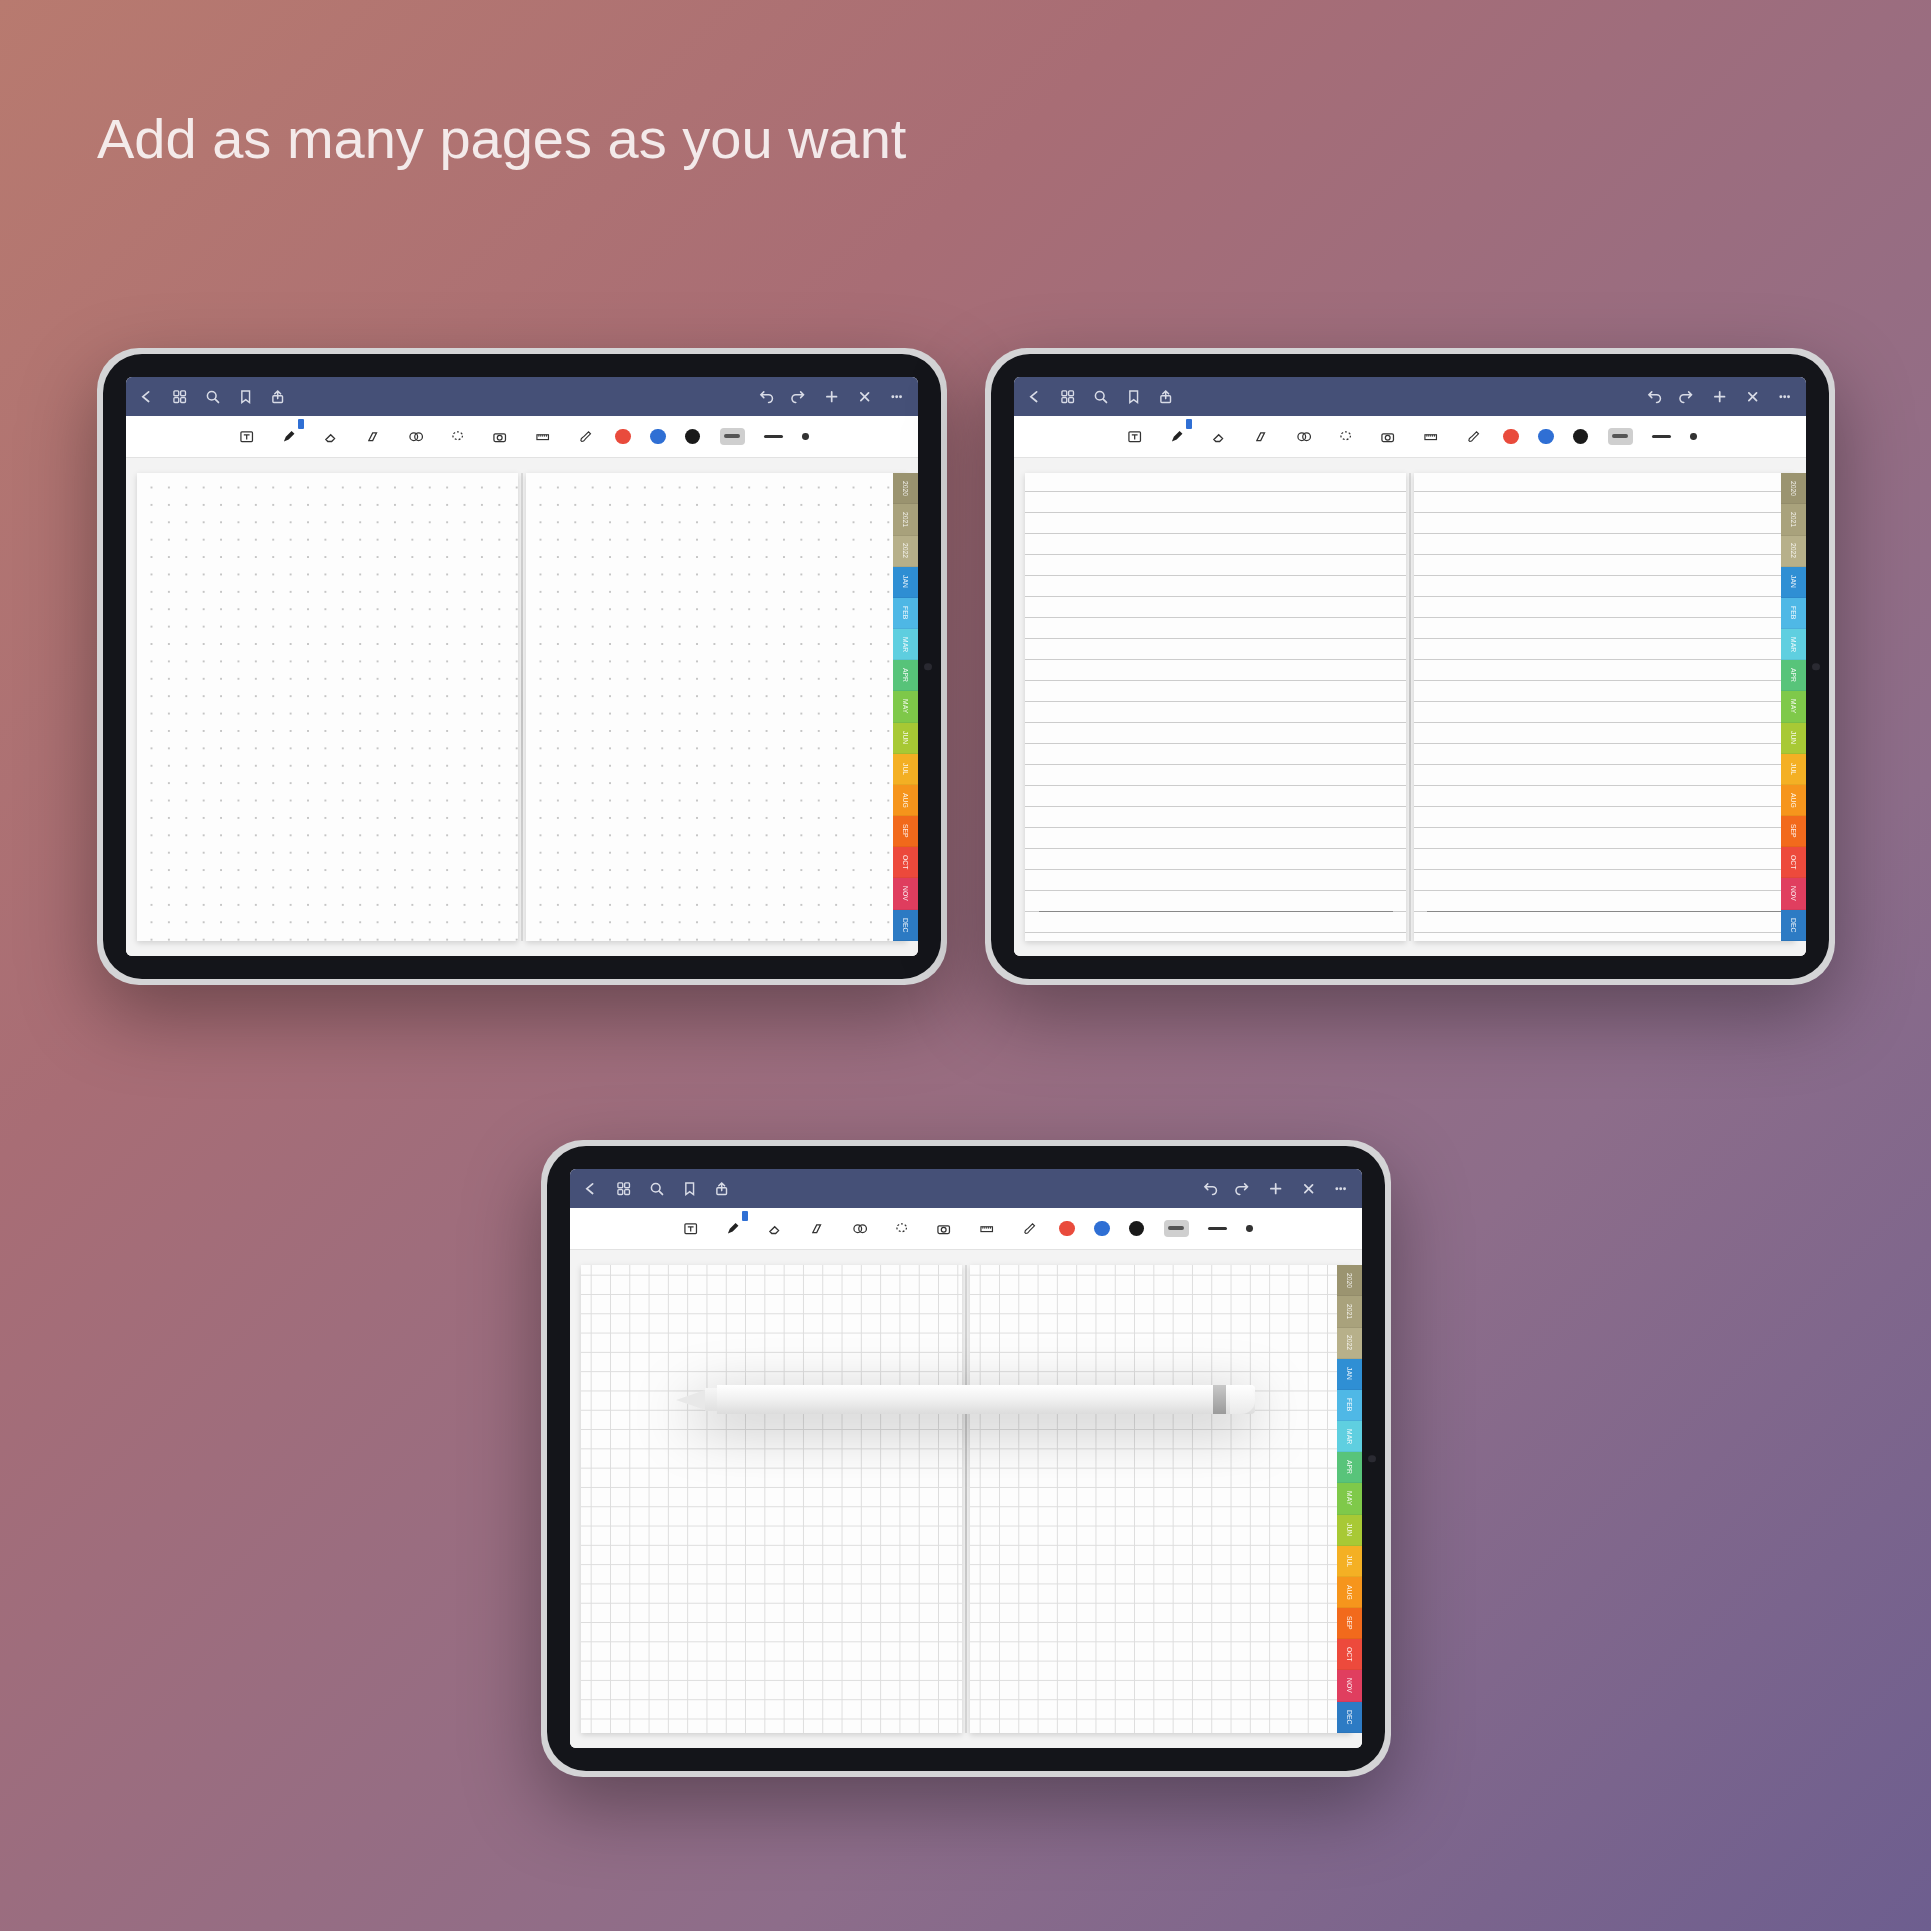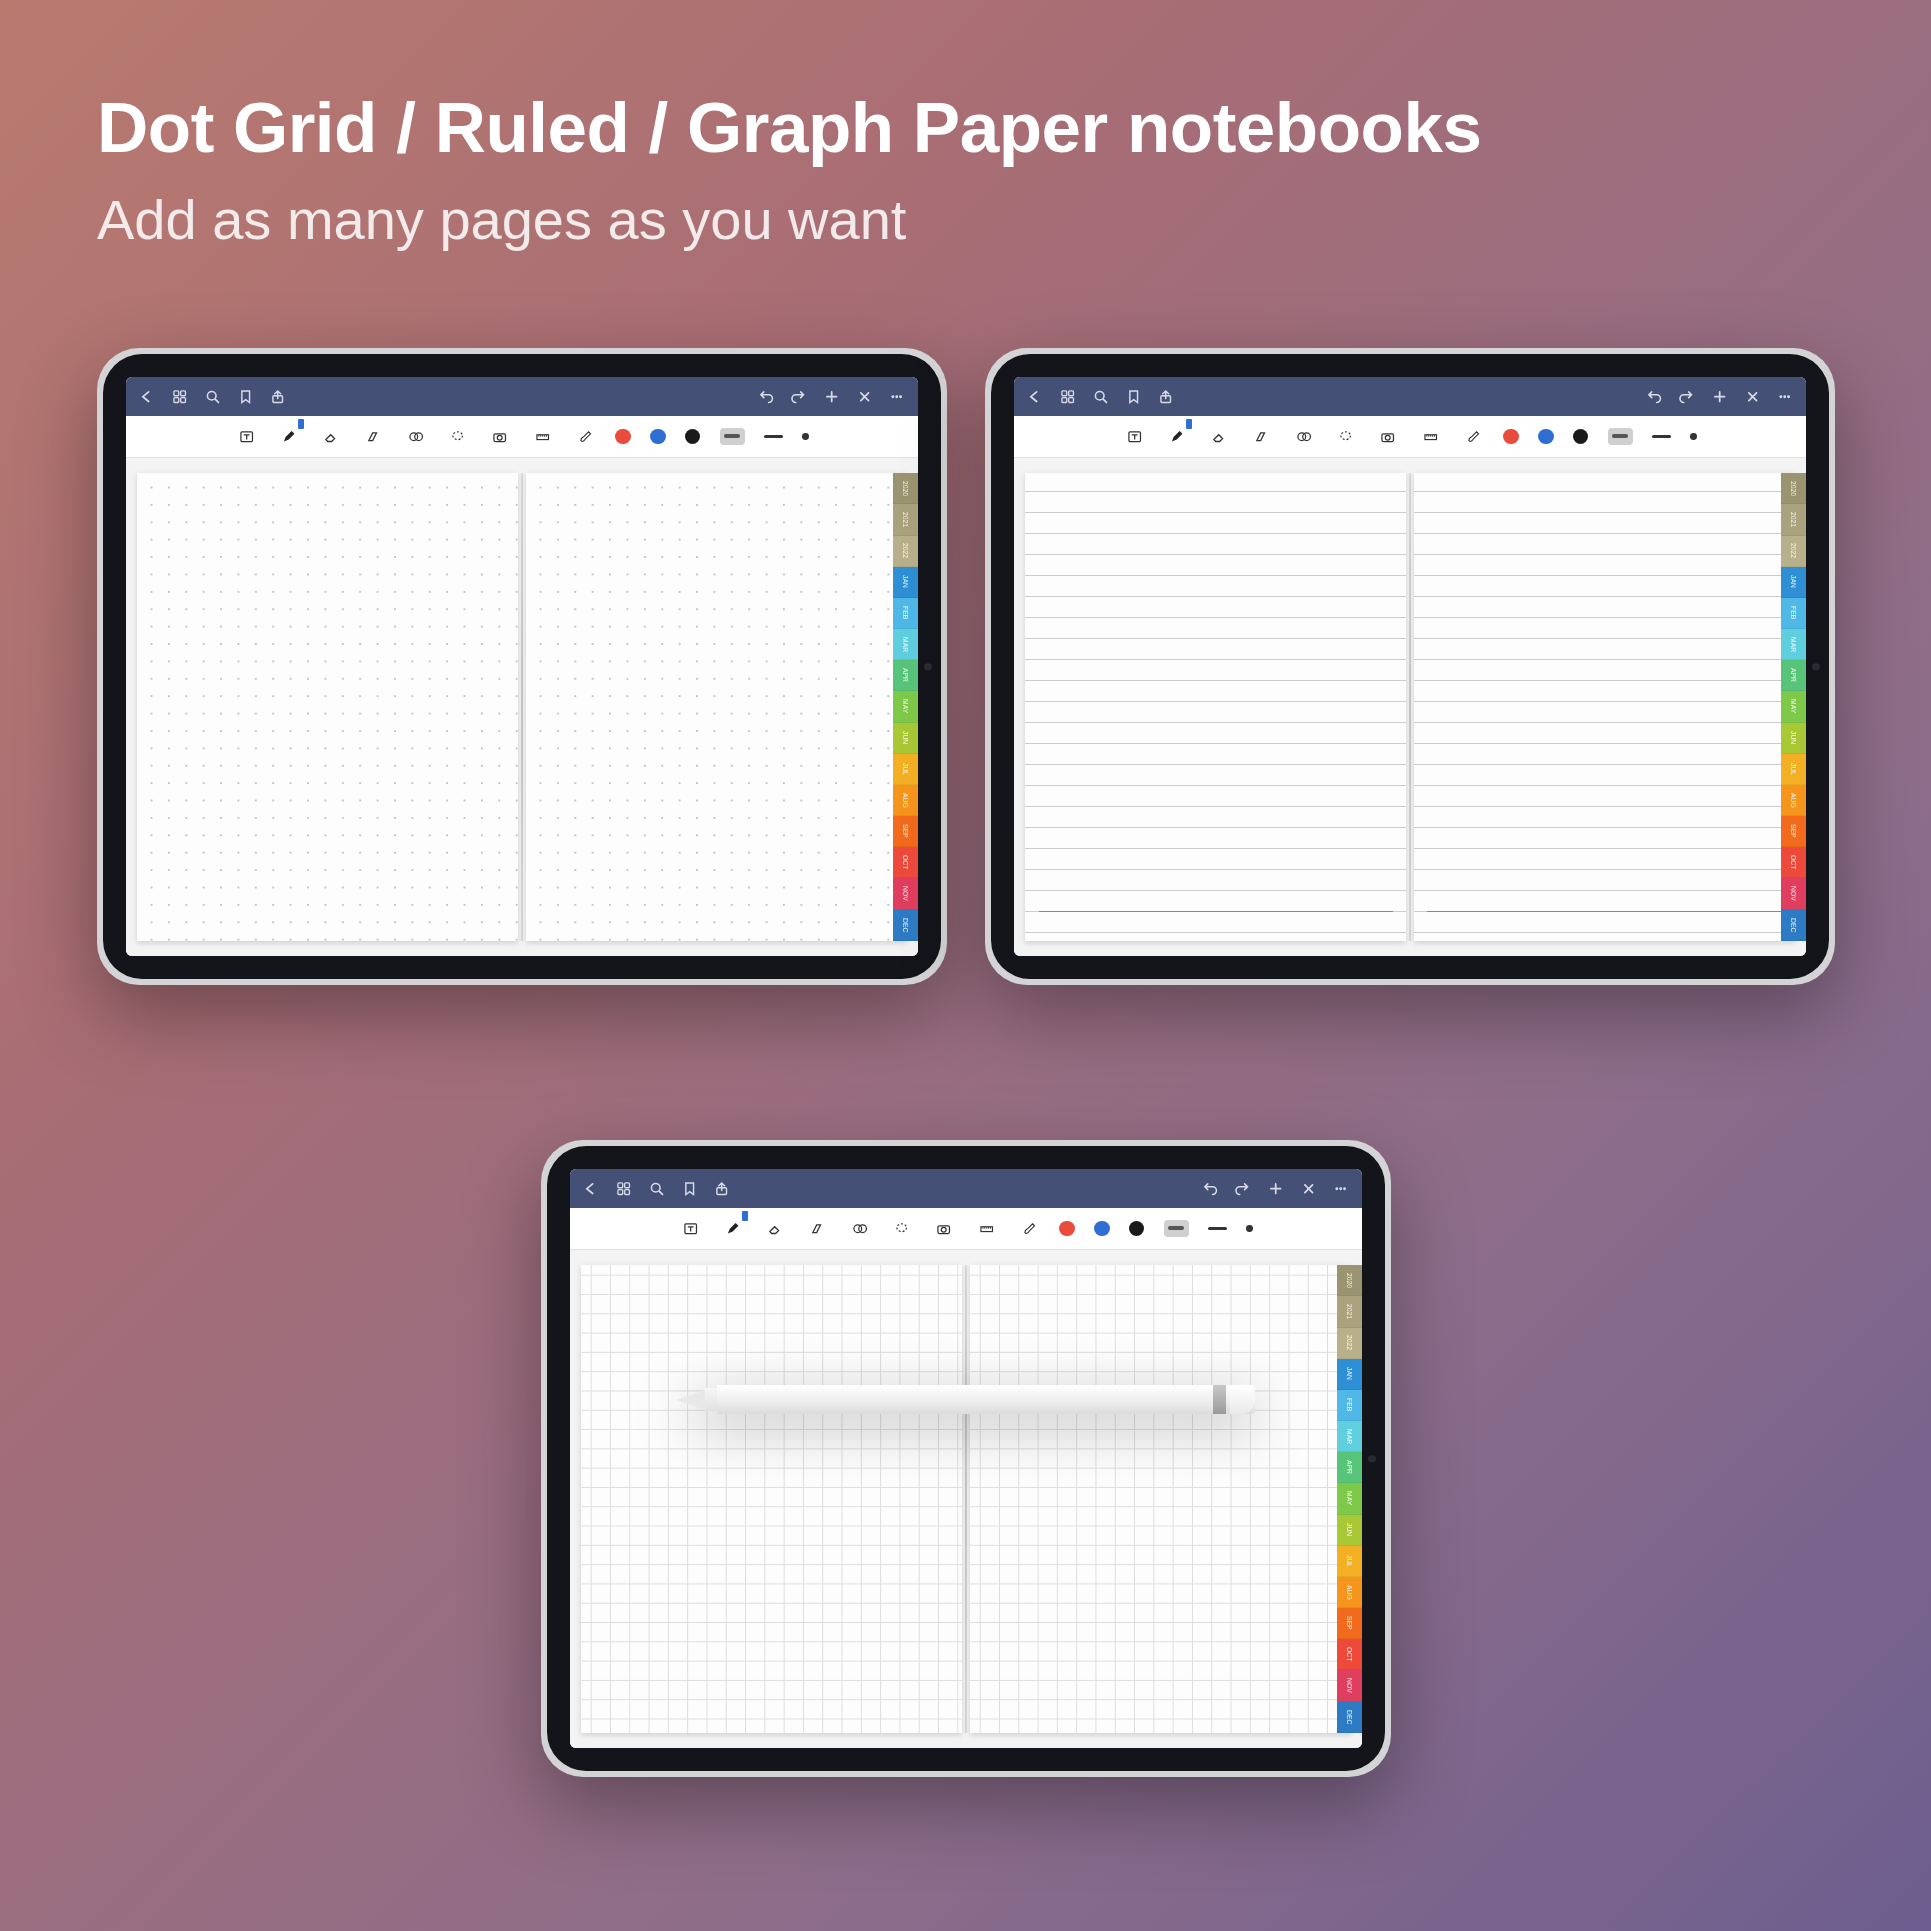--- a/index.html
+++ b/index.html
@@ -203,21 +203,20 @@
   position: absolute;
   right: 0; top: 0; bottom: 0; width: 25px;
   background: linear-gradient(#ffffff,#eaeaea);
   border-radius: 0 13.5px 13.5px 0;
 }
 </style>
 </head>
 <body>
 
 <div class="header">
-  <div class="title">Dot Grid / Ruled / Graph Paper notebooks</div>
   <div class="subtitle">Add as many pages as you want</div>
 </div>
 
 <div class="devices">
   <div class="ipad tl">
       <div class="bezel">
         <div class="camera"></div>
         <div class="screen">
           <div class="appbar">
             <div class="left">

